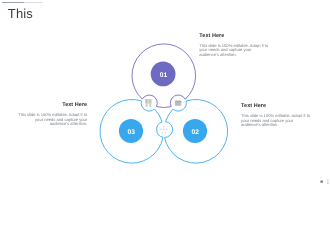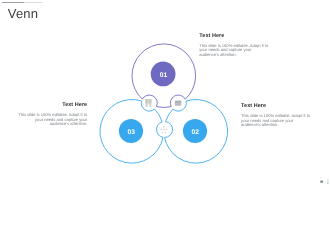--- a/index.html
+++ b/index.html
@@ -15,21 +15,21 @@
   .tb .h{font-weight:bold;font-size:5.5px;color:#333333;line-height:6px;letter-spacing:.04px;}
   .tb .b{font-size:4.1px;color:#7b8086;line-height:4.72px;letter-spacing:0px;}
   .tb.r{text-align:right;}
 </style>
 </head>
 <body>
 
 <div id="slide">
 
   <div class="rule"></div>
-  <div class="title">Venn</div>
+  <div class="title">This</div>
 
   <svg class="venn" width="330" height="186" viewBox="0 0 330 186">
 
     <path d="M 171.22 106.62 A 31.80 31.80 0 0 1 156.38 106.62 A 7.95 7.95 0 0 0 142.34 99.16 A 31.80 31.80 0 1 1 185.26 99.16 A 7.95 7.95 0 0 0 171.22 106.62 Z" fill="none" stroke="#6f6ac1" stroke-width="0.88"></path>
     <path d="M 154.49 109.02 A 31.80 31.80 0 0 1 162.19 121.93 A 7.95 7.95 0 0 0 163.03 137.29 A 31.80 31.80 0 1 1 141.59 101.05 A 7.95 7.95 0 0 0 154.49 109.02 Z" fill="none" stroke="#38a8ee" stroke-width="0.88"></path>
     <path d="M 165.51 121.60 A 31.80 31.80 0 0 1 173.11 109.02 A 7.95 7.95 0 0 0 186.01 101.05 A 31.80 31.80 0 1 1 164.60 137.45 A 7.95 7.95 0 0 0 165.51 121.60 Z" fill="none" stroke="#38a8ee" stroke-width="0.88"></path>
 
     <circle cx="163.1" cy="73.9" r="12.4" fill="#6f6ac1"></circle>
     <text x="163.6" y="77.1" text-anchor="middle" fill="#ffffff" font-size="6.7" font-family="Liberation Sans, sans-serif" font-weight="bold">01</text>
 

